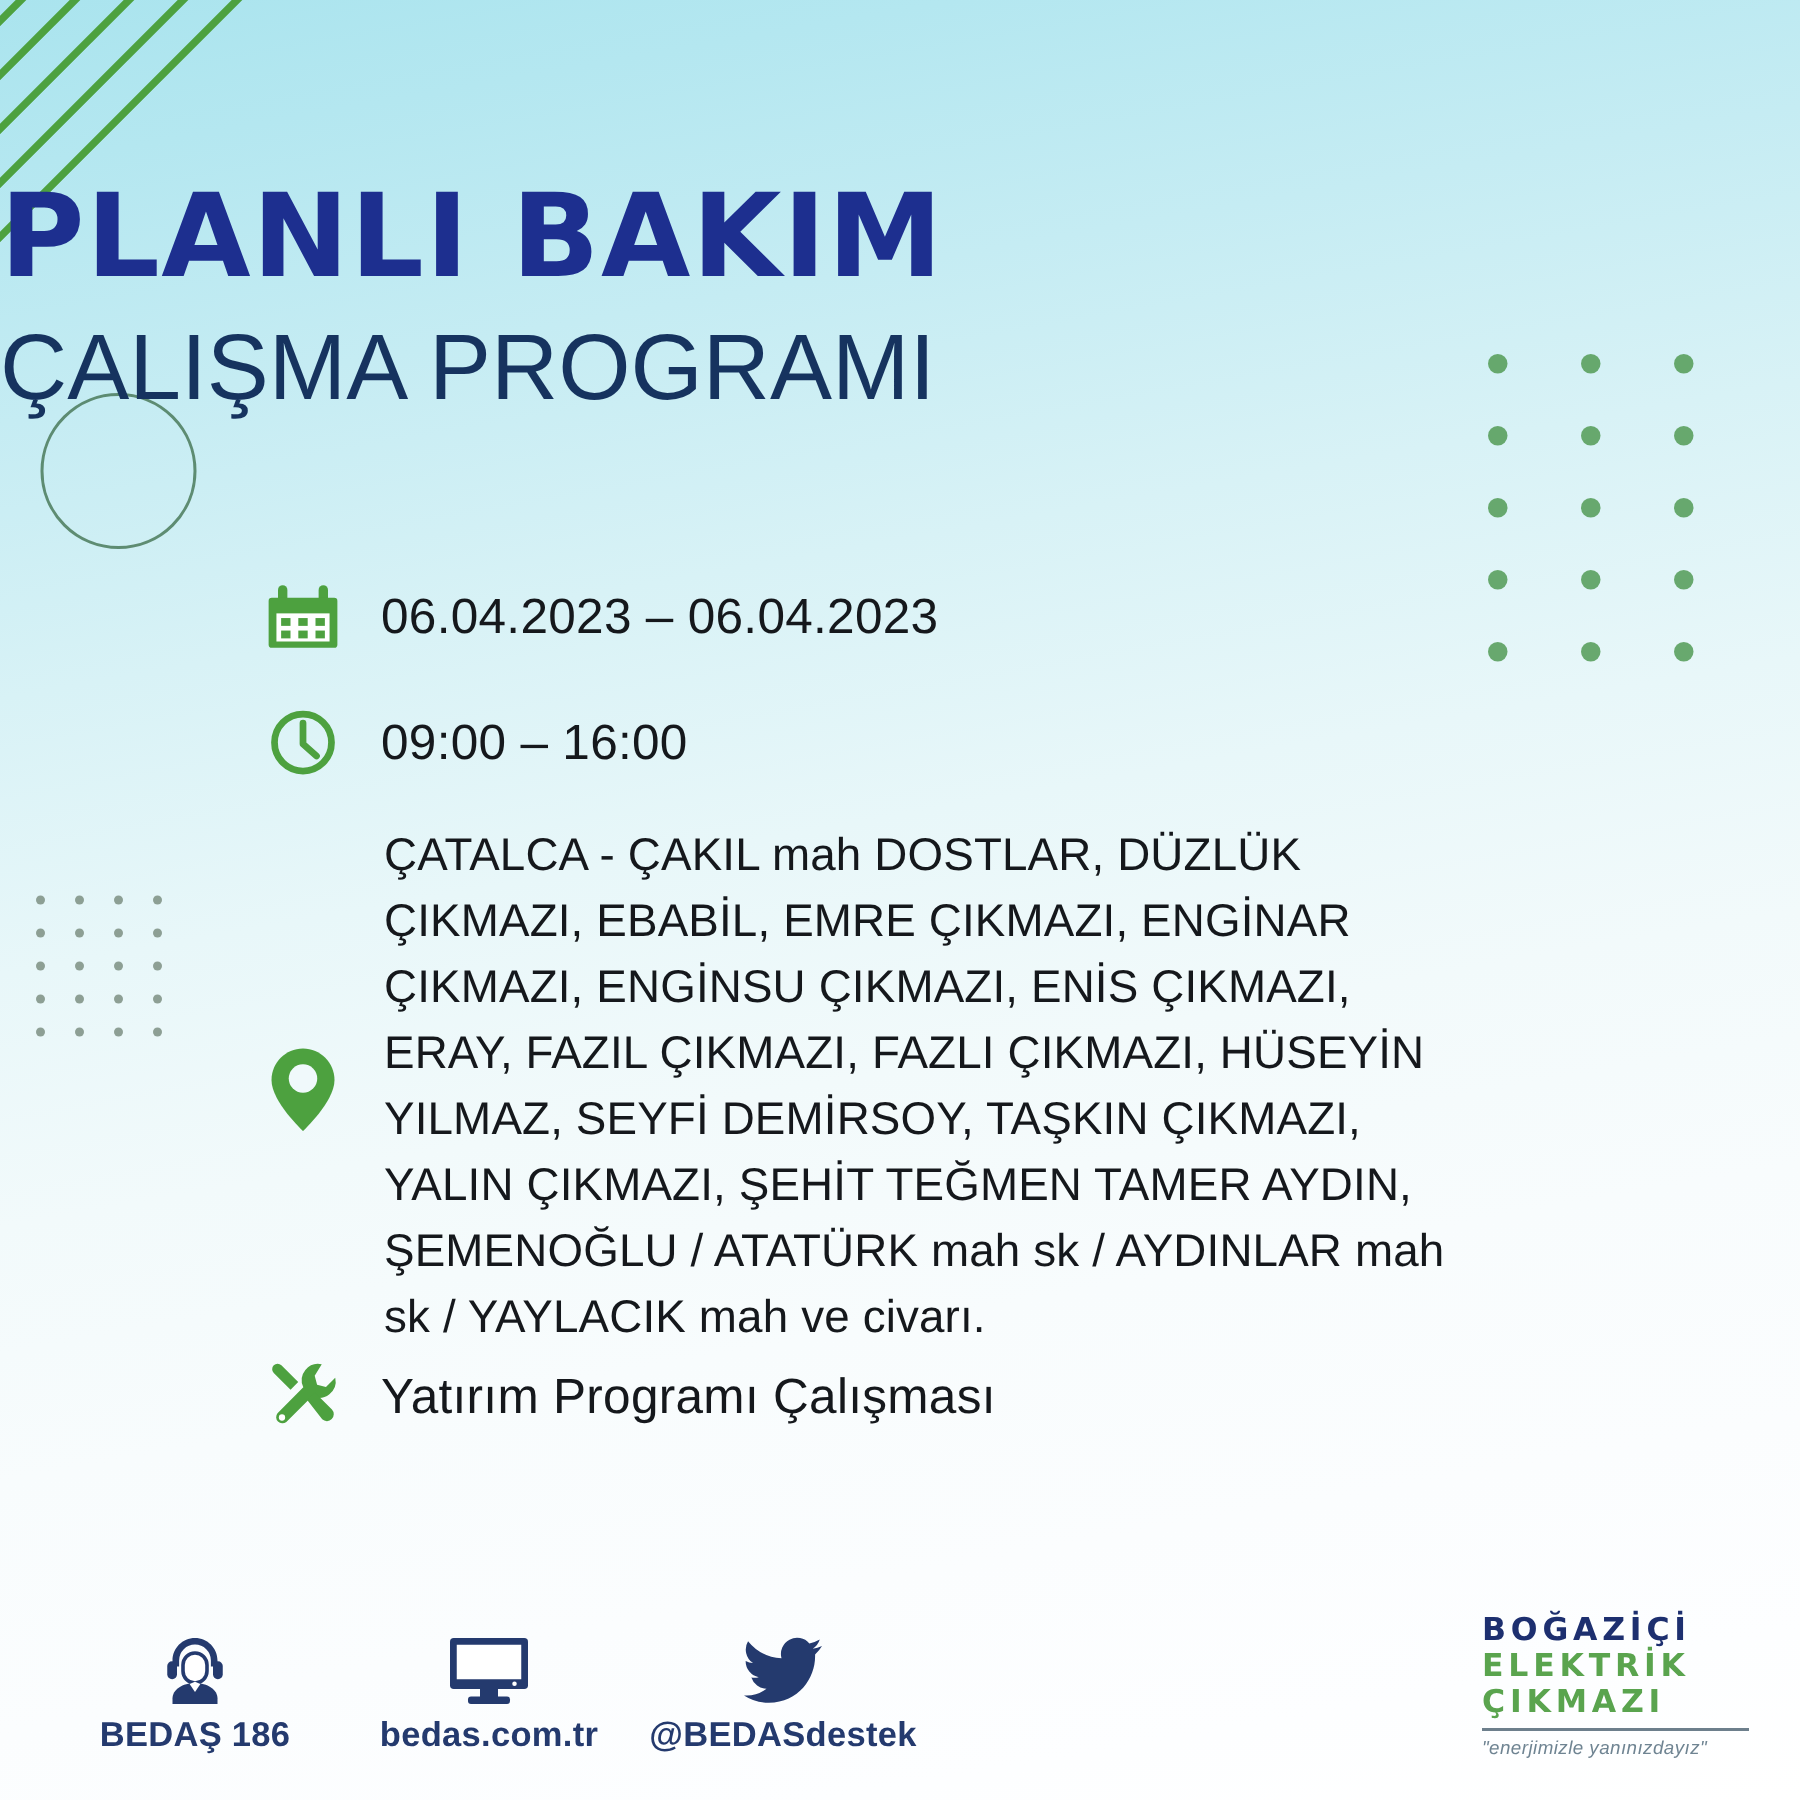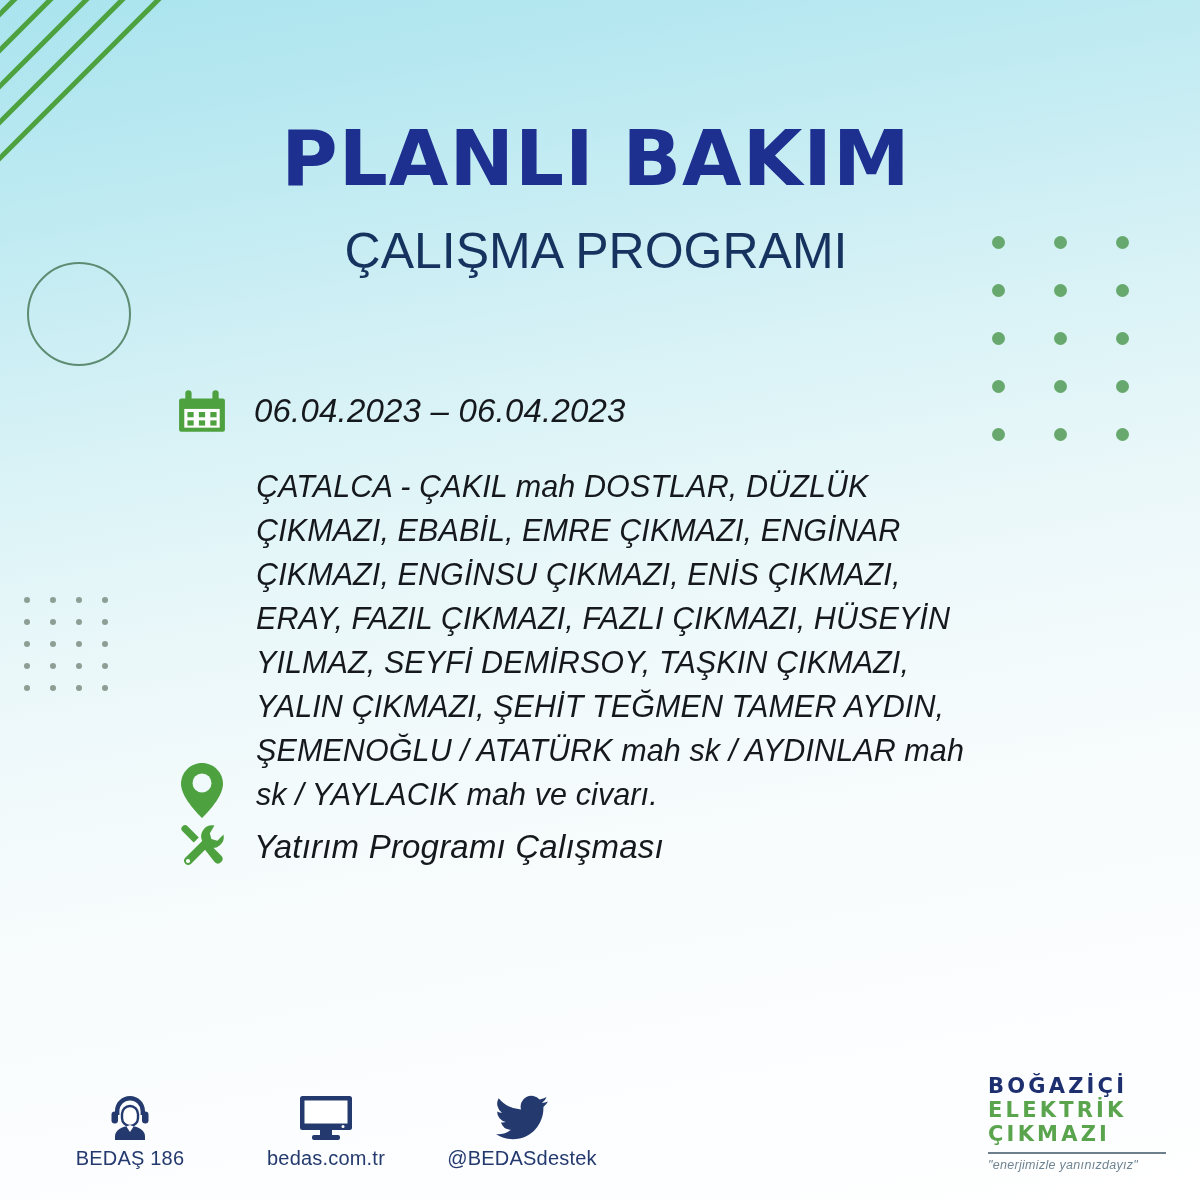--- a/index.html
+++ b/index.html
@@ -67,53 +67,51 @@
     grid-template-columns: repeat(3, 62px);
     grid-template-rows: repeat(5, 48px);
   }
   .dot-grid-right .dot { width: 13px; height: 13px; background: #5aa05e; opacity:.9; }
 
   
   .headings {
     position: absolute;
     top: 120px;
     left: 0; right: 0;
-    text-align: center;
     padding-right: 8px;
   }
   .title-main {
     font-size: 77px;
     font-weight: 800;
     letter-spacing: 1px;
     color: #1d2f8f;
     line-height: 1.0;
     font-family: "DejaVu Sans", sans-serif;
   }
   .title-sub {
-    font-size: 50px;
+    font-size: 62px;
     font-weight: 400;
     letter-spacing: 0px;
     color: #16335f;
     line-height: 1.05;
-    margin-top: 28px;
+    margin-top: 16px;
     font-family: "Liberation Sans", sans-serif;
   }
 
   
   .info {
     position: absolute;
     left: 172px;
     top: 380px;
     right: 180px;
   }
   .row {
     display: flex;
-    align-items: flex-end;
+    align-items: center;
     margin-bottom: 22px;
-    font-style: italic;
   }
   .row .ico {
     flex: 0 0 60px;
     width: 60px;
     height: 62px;
     display: flex;
     align-items: center;
     justify-content: center;
   }
   .row .ico svg { display: block; }
@@ -147,22 +145,22 @@
   }
   .foot-item {
     display: flex;
     flex-direction: column;
     align-items: center;
     width: 140px;
   }
   .foot-item .fi-ico { height: 52px; display: flex; align-items: flex-end; justify-content: center; }
   .foot-item .fi-lbl {
     margin-top: 5px;
-    font-size: 20px;
-    font-weight: 400;
+    font-size: 23px;
+    font-weight: 700;
     color: #243a6e;
     letter-spacing: .2px;
     white-space: nowrap;
   }
 
   
   .logo {
     position: absolute;
     right: 22px;
     bottom: 28px;
@@ -285,20 +283,29 @@
               <rect x="32" y="25" width="6" height="5"></rect>
             <rect x="10" y="33" width="6" height="5"></rect>
               <rect x="21" y="33" width="6" height="5"></rect>
               <rect x="32" y="33" width="6" height="5"></rect>
           </g>
         </svg>
       </span>
       <span class="txt">06.04.2023 – 06.04.2023</span>
     </div>
 
+    <div class="row">
+      <span class="ico">
+        <svg width="48" height="48" viewBox="0 0 48 48">
+          <circle cx="24" cy="24" r="19" fill="none" stroke="#4da13f" stroke-width="4.5"></circle>
+          <path d="M24 11 V25 L33 33" fill="none" stroke="#4da13f" stroke-width="4.5" stroke-linecap="round" stroke-linejoin="round"></path>
+        </svg>
+      </span>
+      <span class="txt">09:00 – 16:00</span>
+    </div>
 
     <div class="row loc">
       <span class="ico">
         <svg width="46" height="58" viewBox="0 0 46 58">
           <path d="M23 1 C11.4 1 2 10.4 2 22 C2 36.5 23 56 23 56 S44 36.5 44 22 C44 10.4 34.6 1 23 1 Z" fill="#4da13f"></path>
           <circle cx="23" cy="21" r="9.5" fill="#f0f9fb"></circle>
         </svg>
       </span>
       <span class="txt">ÇATALCA - ÇAKIL mah DOSTLAR, DÜZLÜK ÇIKMAZI, EBABİL, EMRE ÇIKMAZI, ENGİNAR ÇIKMAZI, ENGİNSU ÇIKMAZI, ENİS ÇIKMAZI, ERAY, FAZIL ÇIKMAZI, FAZLI ÇIKMAZI, HÜSEYİN YILMAZ, SEYFİ DEMİRSOY, TAŞKIN ÇIKMAZI, YALIN ÇIKMAZI, ŞEHİT TEĞMEN TAMER AYDIN, ŞEMENOĞLU / ATATÜRK mah sk / AYDINLAR mah sk / YAYLACIK mah ve civarı.</span>
     </div>

